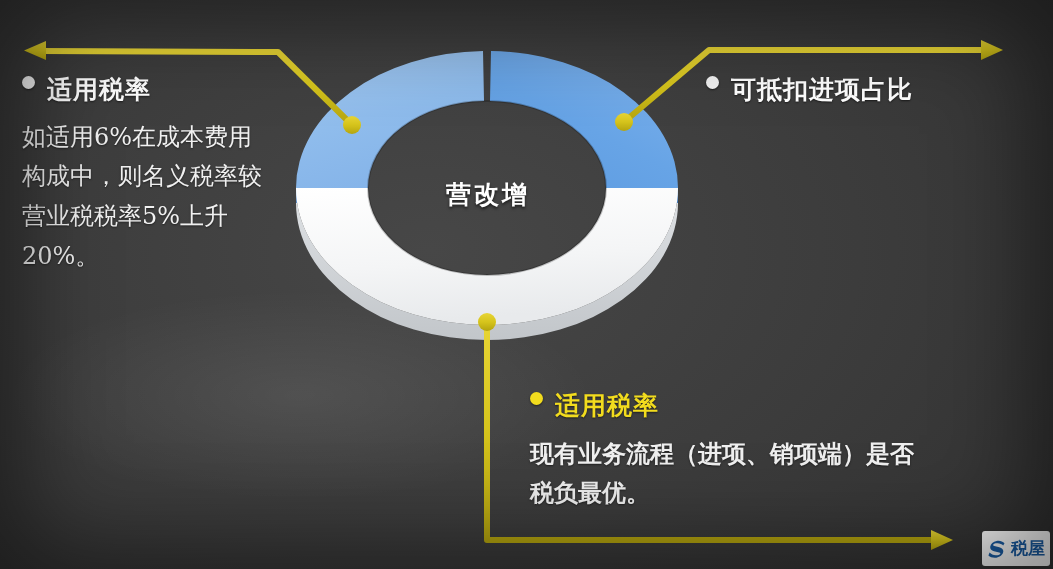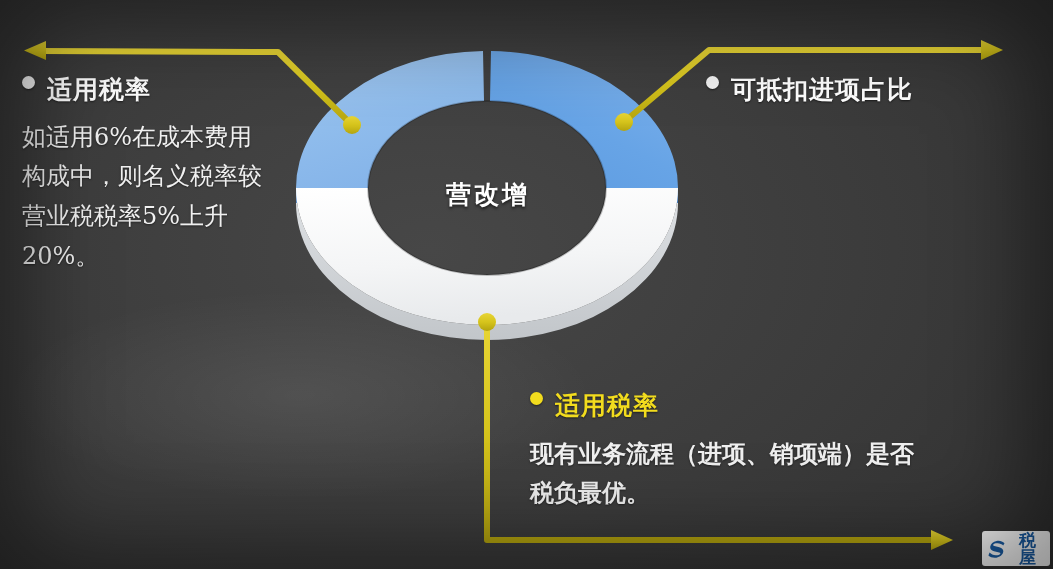--- a/index.html
+++ b/index.html
@@ -81,21 +81,21 @@
 
   
   #logo{
     position:absolute;left:982px;top:531px;
     width:68px;height:35px;
     background:#ffffff;
     border-radius:3px;
     display:flex;align-items:center;
     padding:0 3px;
     box-sizing:border-box;
-    gap:10px;
+    gap:2px;
   }
   #logo .mark{width:24px;height:24px;flex:0 0 24px;}
   #logo .logo-text{
     font-size:17px;font-weight:bold;color:#1b5fa8;
     letter-spacing:0px;line-height:1;
     font-family:"DejaVu Sans","Liberation Sans",sans-serif;
   }
 </style>
 </head>
 <body>

